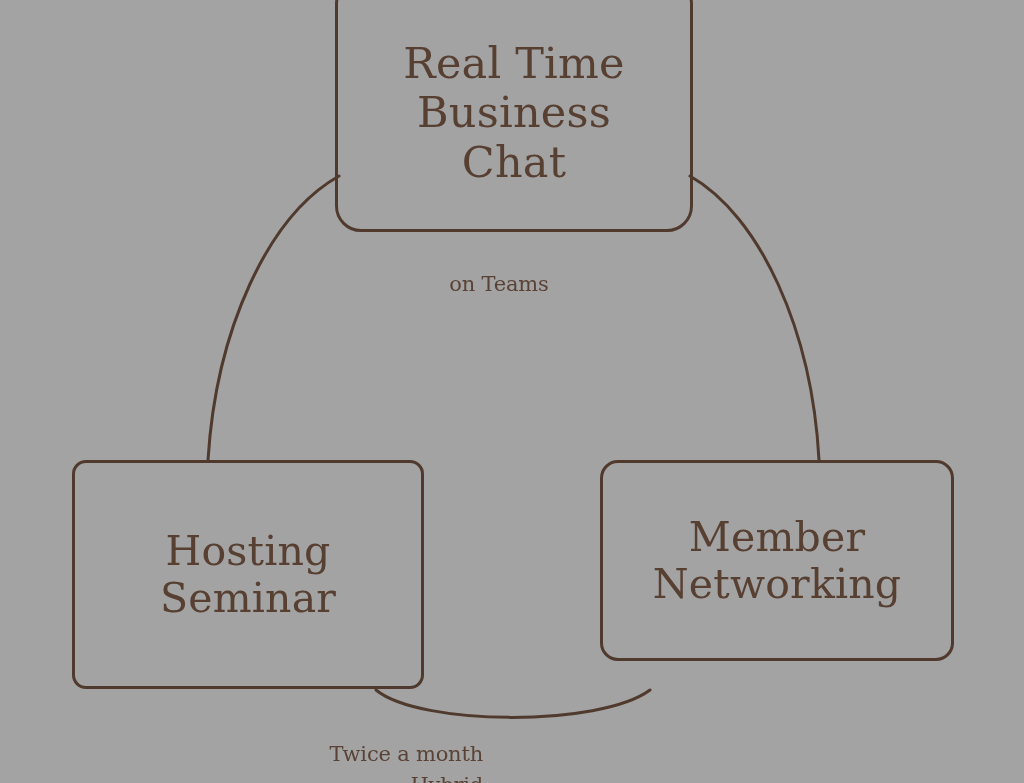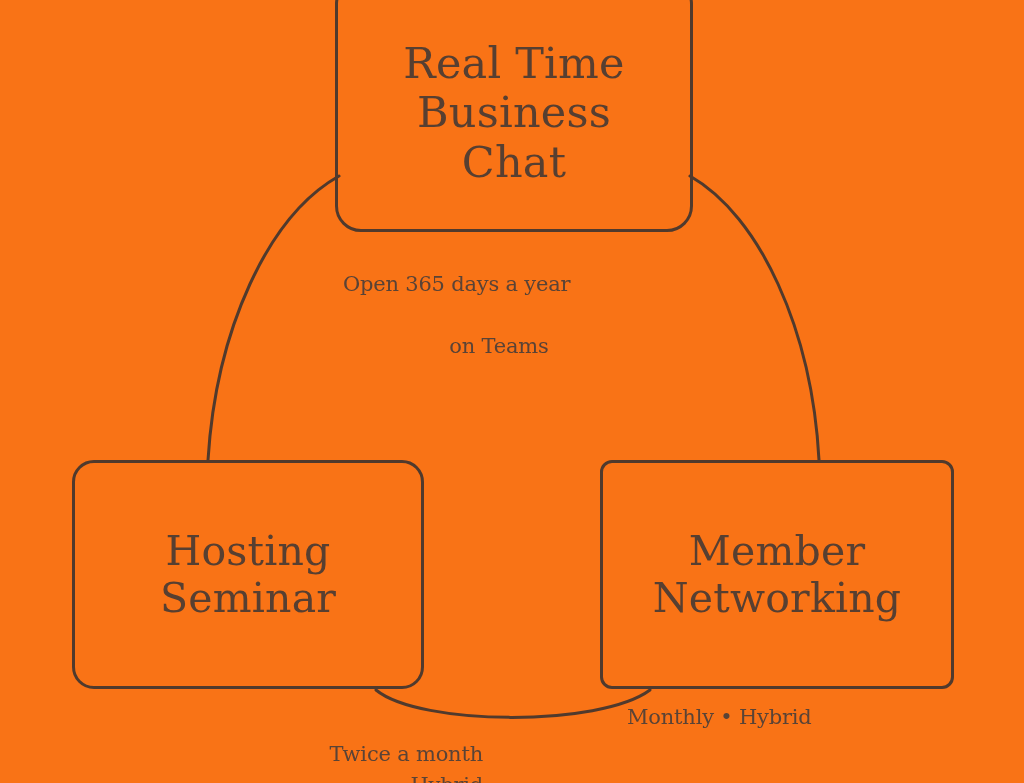--- a/index.html
+++ b/index.html
@@ -8,21 +8,21 @@
     padding: 0;
     background: #000000;
   }
   body {
     font-family: "DejaVu Serif", serif;
   }
   #stage {
     position: relative;
     width: 1024px;
     height: 783px;
-    background: #f97316;
+    background: #a3a3a3;
     overflow: hidden;
   }
   #arc-layer {
     position: absolute;
     inset: 0;
     width: 1024px;
     height: 783px;
     pointer-events: none;
   }
   .node-box {
@@ -55,32 +55,32 @@
   #node-chat .node-label {
     font-size: 43px;
     padding-top: 16px;
   }
   
   #node-seminar {
     left: 72px;
     top: 460px;
     width: 352px;
     height: 229px;
-    border-radius: 22px;
+    border-radius: 14px;
   }
   #node-seminar .node-label {
     font-size: 41px;
   }
   
   #node-networking {
     left: 600px;
     top: 460px;
     width: 354px;
-    height: 229px;
-    border-radius: 12px;
+    height: 201px;
+    border-radius: 18px;
   }
   #node-networking .node-label {
     font-size: 41px;
   }
   
   .caption {
     position: absolute;
     color: #5a4336;
     font-family: "DejaVu Serif", serif;
     font-size: 21px;
@@ -138,33 +138,31 @@
     <path d="M 376 690 C 420 726 600 727 650 690" fill="none" stroke="#503a2d" stroke-width="3" stroke-linecap="round"></path>
   </svg>
 
   <div class="node-box" id="node-chat">
     <div class="node-label">Real Time
 Business
 Chat</div>
   </div>
 
   <div class="caption" id="caption-chat">
-    <span class="cap-line-1">Open 365 days a year</span>
     <span class="cap-line-2">on Teams</span>
   </div>
 
 
   <div class="node-box" id="node-seminar">
     <div class="node-label">Hosting
 Seminar</div>
   </div>
 
   <div class="caption" id="caption-seminar">Twice a month
 Hybrid</div>
 
   <div class="node-box" id="node-networking">
     <div class="node-label">Member
 Networking</div>
   </div>
 
-  <div class="caption" id="caption-networking">Monthly • Hybrid</div>
 
 </div>
 
 </body></html>

